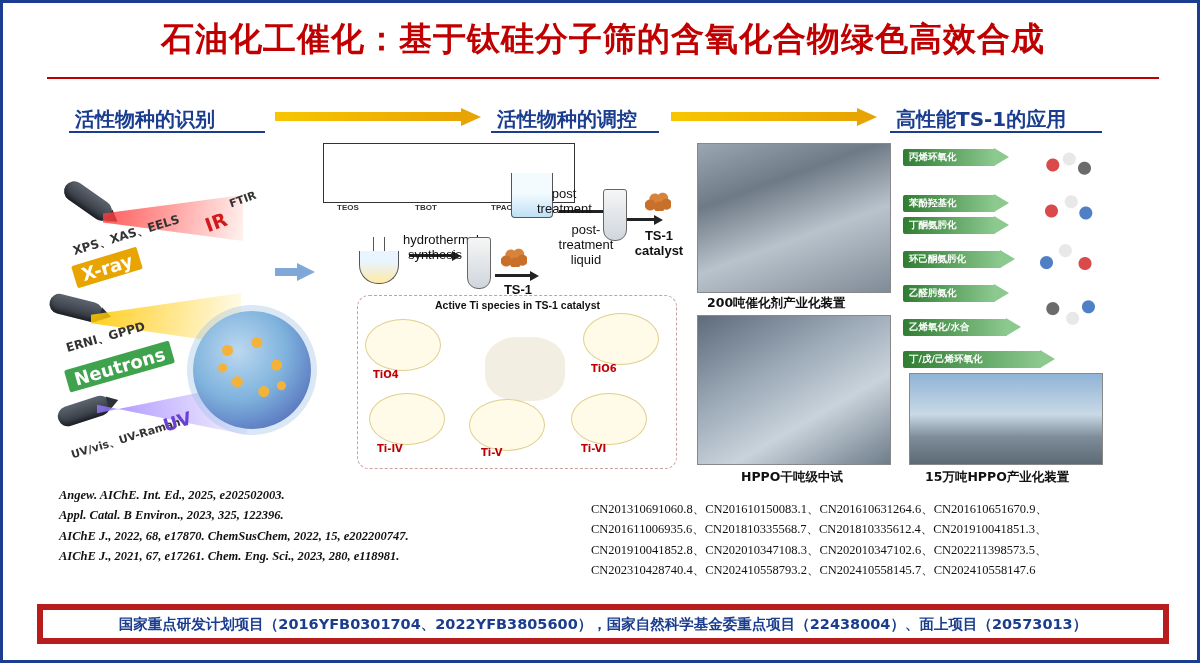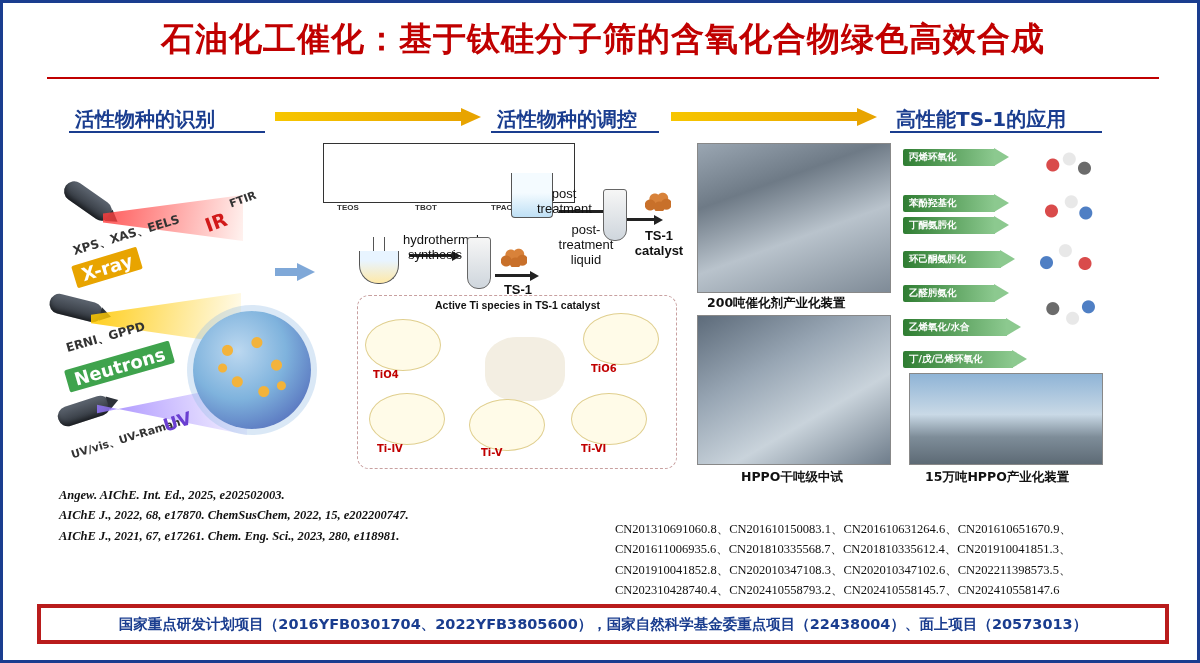--- a/index.html
+++ b/index.html
@@ -183,27 +183,27 @@
   .garrow .head{position:absolute;right:0;top:-1px;width:0;height:0;
     border-top:9.5px solid transparent;border-bottom:9.5px solid transparent;border-left:15px solid #8cc98f;}
   .garrow span{position:absolute;left:6px;top:2px;font-size:9.5px;color:#fff;font-weight:bold;
     font-family:"DejaVu Sans",sans-serif;white-space:nowrap;}
   .mol{position:absolute;font-size:9px;color:#333;}
 
   
   .refs{position:absolute;left:56px;top:482px;width:520px;}
   .ref{font-size:12.5px;color:#111;font-family:"Liberation Serif",serif;line-height:1.62;white-space:nowrap;}
   .ref i{font-style:italic;font-weight:bold;}
-  .patents{position:absolute;left:588px;top:516px;width:580px;margin-left:24px;}
+  .patents{position:absolute;left:588px;top:496px;width:580px;}
   .pt{font-size:12.5px;color:#111;font-family:"Liberation Serif",serif;line-height:1.62;white-space:nowrap;}
 
   
   .footer{
     position:absolute;left:34px;top:601px;width:1132px;height:40px;
-    border:4px solid #b91c1c;box-sizing:border-box;
+    border:6px solid #b91c1c;box-sizing:border-box;
     display:flex;align-items:center;justify-content:center;
   }
   .footer span{font-size:14.5px;font-weight:bold;color:#1a3d8f;font-family:"DejaVu Sans",sans-serif;}
 </style>
 </head>
 <body>
 
 <div class="poster">
 
   <div class="title">石油化工催化：基于钛硅分子筛的含氧化合物绿色高效合成</div>
@@ -355,21 +355,21 @@
   <div class="garrow" style="left:900px;top:282px;width:106px;">
     <div class="bar"></div>
     <div class="head"></div>
     <span>乙醛肟氨化</span>
   </div>
   <div class="garrow" style="left:900px;top:316px;width:118px;">
     <div class="bar"></div>
     <div class="head"></div>
     <span>乙烯氧化/水合</span>
   </div>
-  <div class="garrow" style="left:900px;top:348px;width:124px;">
+  <div class="garrow" style="left:900px;top:348px;width:124px;padding-left:28px;">
     <div class="bar"></div>
     <div class="head"></div>
     <span>丁/戊/己烯环氧化</span>
   </div>
 
   <div class="mol" style="left:1030px;top:142px;width:66px;height:40px;
        background:radial-gradient(circle at 30% 50%,#d94b4b 0 6px,transparent 7px),
                   radial-gradient(circle at 55% 35%,#e8e8e8 0 6px,transparent 7px),
                   radial-gradient(circle at 78% 58%,#6b6b6b 0 6px,transparent 7px);"></div>
   <div class="mol" style="left:1030px;top:186px;width:66px;height:40px;
@@ -380,20 +380,21 @@
        background:radial-gradient(circle at 25% 60%,#4f7fc4 0 6px,transparent 7px),
                   radial-gradient(circle at 52% 34%,#e8e8e8 0 6px,transparent 7px),
                   radial-gradient(circle at 80% 62%,#d94b4b 0 6px,transparent 7px);"></div>
   <div class="mol" style="left:1030px;top:288px;width:66px;height:44px;
        background:radial-gradient(circle at 30% 40%,#6b6b6b 0 6px,transparent 7px),
                   radial-gradient(circle at 60% 62%,#e8e8e8 0 6px,transparent 7px),
                   radial-gradient(circle at 84% 36%,#4f7fc4 0 6px,transparent 7px);"></div>
 
   <div class="refs">
     <div class="ref"><i>Angew. AIChE. Int. Ed., 2025, e202502003.</i></div>
+    <div class="ref"><i>Appl. Catal. B Environ., 2023, 325, 122396.</i></div>
     <div class="ref"><i>AIChE J., 2022, 68, e17870.   ChemSusChem, 2022, 15, e202200747.</i></div>
     <div class="ref"><i>AIChE J., 2021, 67, e17261.   Chem. Eng. Sci., 2023, 280, e118981.</i></div>
   </div>
 
   <div class="patents">
     <div class="pt">CN201310691060.8、CN201610150083.1、CN201610631264.6、CN201610651670.9、</div>
     <div class="pt">CN201611006935.6、CN201810335568.7、CN201810335612.4、CN201910041851.3、</div>
     <div class="pt">CN201910041852.8、CN202010347108.3、CN202010347102.6、CN202211398573.5、</div>
     <div class="pt">CN202310428740.4、CN202410558793.2、CN202410558145.7、CN202410558147.6</div>
   </div>

